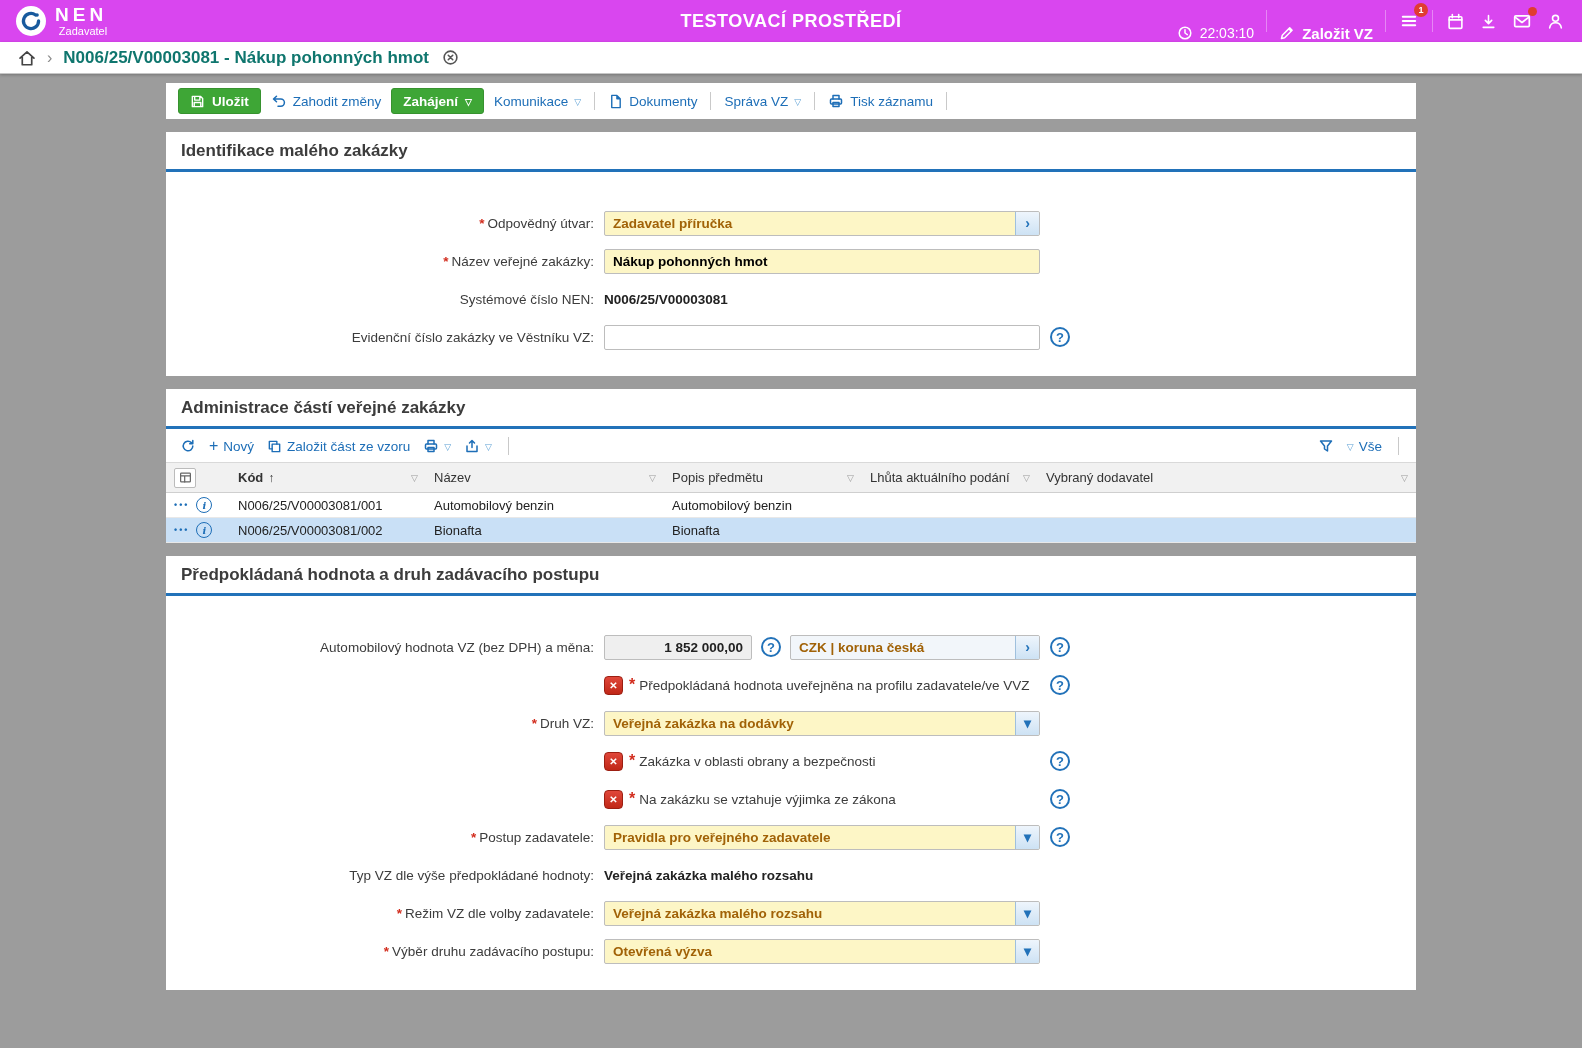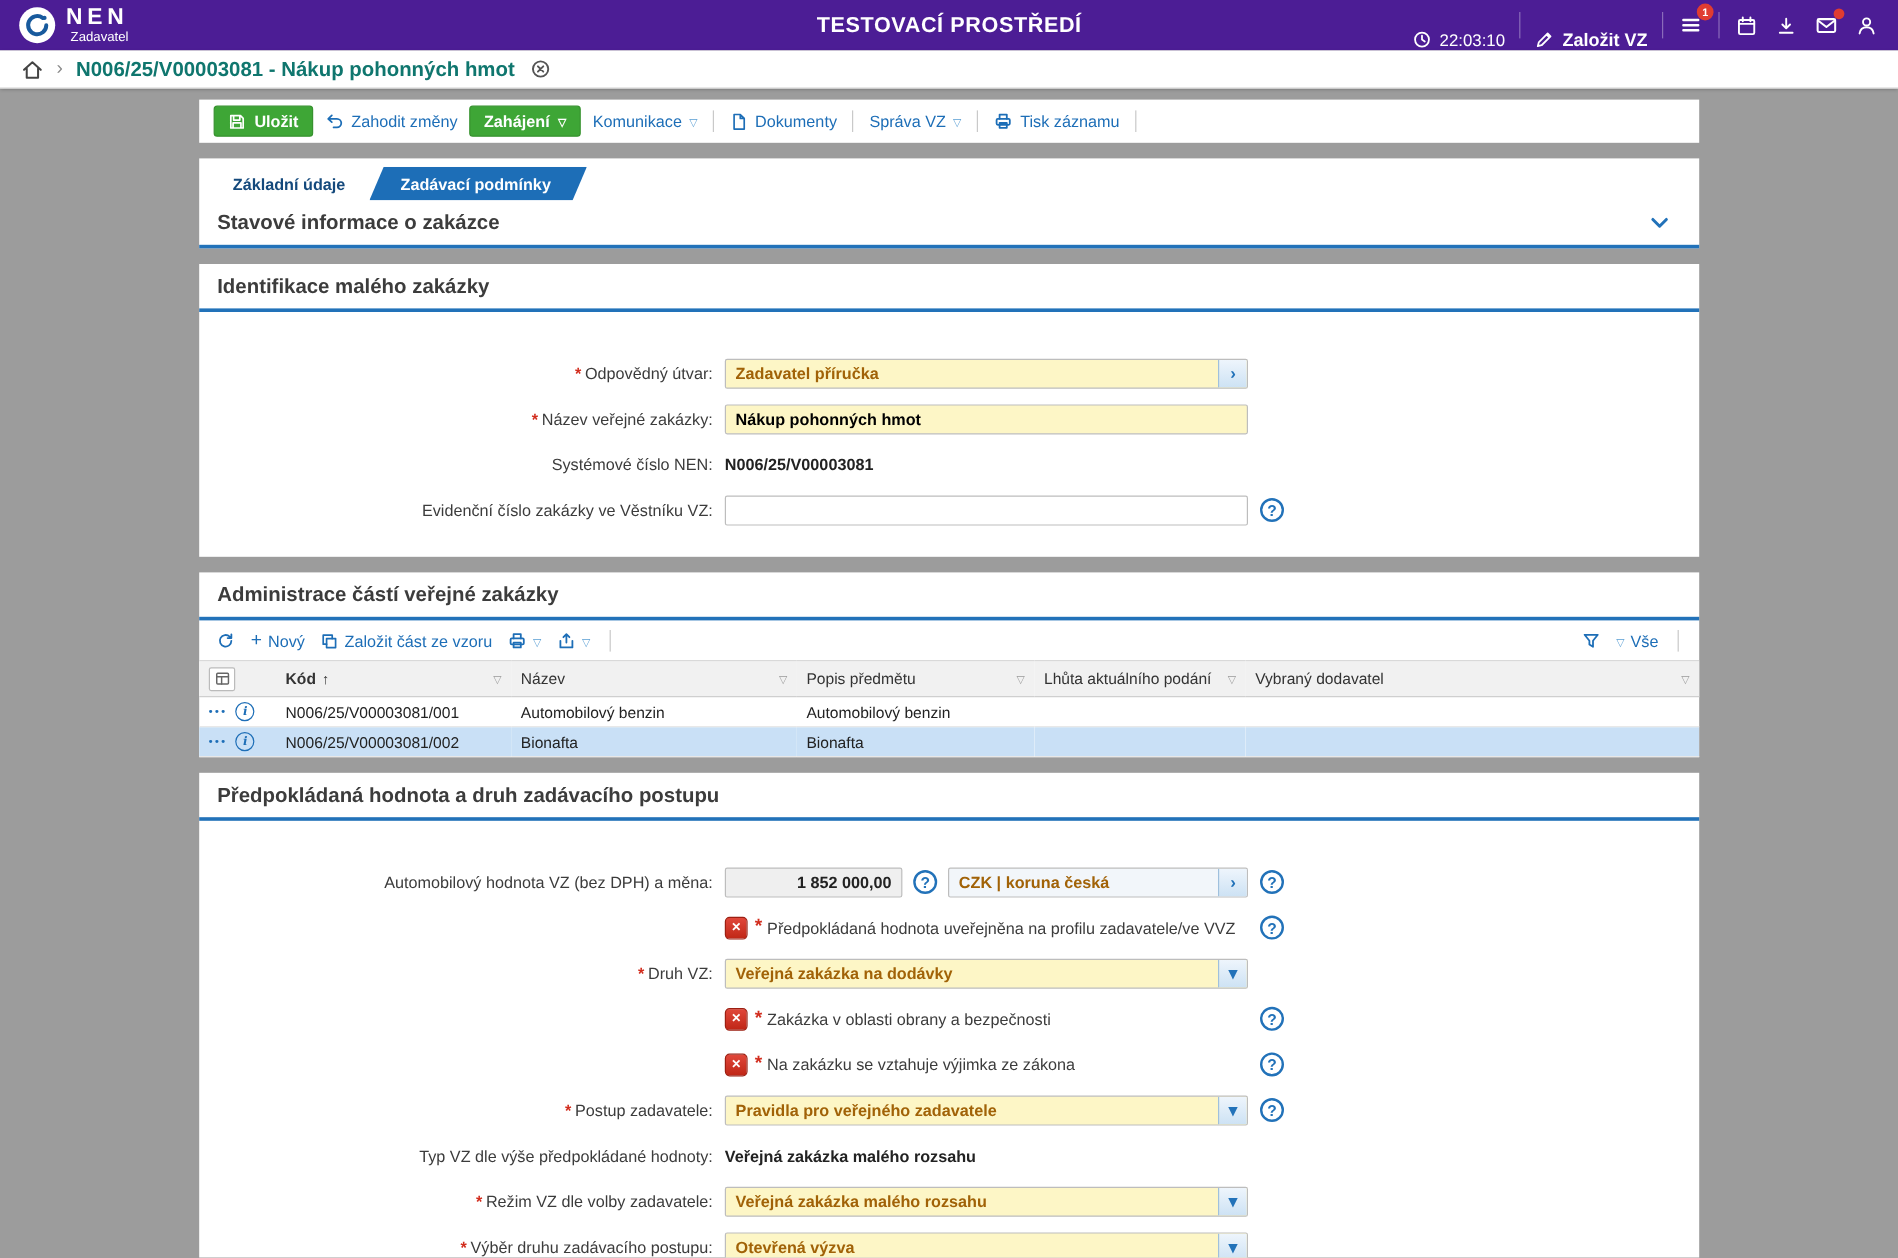--- a/index.html
+++ b/index.html
@@ -2,21 +2,21 @@
 <html><head>
 <meta charset="utf-8">
 <style>
   html,body { margin:0; padding:0; width:1582px; height:1048px; overflow:hidden;
               font-family:"Liberation Sans", sans-serif; background:#9c9c9c; }
   * { box-sizing:border-box; }
 
   .icn { stroke:currentColor; fill:none; stroke-width:1.5; stroke-linecap:round; stroke-linejoin:round; display:block; }
 
   
-  .topbar { height:42px; background:#4c1d95; color:#fff; display:flex; align-items:center; padding:0 16px; position:relative; }
+  .topbar { height:42px; background:#d946ef; color:#fff; display:flex; align-items:center; padding:0 16px; position:relative; }
   .brand { display:flex; align-items:center; gap:9px; cursor:pointer; }
   .logo-circle { width:30px; height:30px; border-radius:50%; background:#fff; display:flex; align-items:center; justify-content:center; }
   .brand-text { display:flex; flex-direction:column; line-height:1; }
   .brand-name { font-size:19px; font-weight:700; letter-spacing:4px; }
   .brand-sub { font-size:11px; align-self:flex-end; margin-top:2px; }
   .env-title { position:absolute; left:50%; transform:translateX(-50%); font-size:18px; font-weight:700; letter-spacing:.5px; }
   .topbar-right { margin-left:auto; display:flex; align-items:center; gap:12px; }
   .tb-item { display:flex; align-items:center; gap:7px; font-size:14px; cursor:default;margin-top:24px; }
   .tb-btn { cursor:pointer; font-weight:700; font-size:15px; }
   .icon-btn { position:relative; cursor:pointer; padding:2px; }
@@ -271,38 +271,20 @@
               <rect x="2.5" y="6" width="11" height="5" rx="1"></rect>
               <path d="M5 9.5h6v4H5z"></path>
             </svg>
       </span>
       <span>Tisk záznamu</span>
     </a>
 
     <span class="vsep"></span>
   </div>
 
-  <div class="card">
-    <div class="tabs">
-      <div class="tab active">
-        <span>Základní údaje</span>
-      </div>
-      <div class="tab inactive">
-        <span>Zadávací podmínky</span>
-      </div>
-    </div>
-    <div class="section-head">
-      <span class="section-title">Stavové informace o zakázce</span>
-      <span class="collapse-btn">
-        <svg class="icn" width="20" height="20" viewBox="0 0 16 16" style="stroke-width:2">
-              <path d="M3.5 5.5 8 10l4.5-4.5"></path>
-            </svg>
-      </span>
-    </div>
-  </div>
 
   <div class="card">
     <div class="section-head">
       <span class="section-title">Identifikace malého zakázky</span>
     </div>
     <div class="form">
 
       <div class="form-row">
         <div class="form-label">
           <span class="req">*</span><span>Odpovědný útvar:</span>

